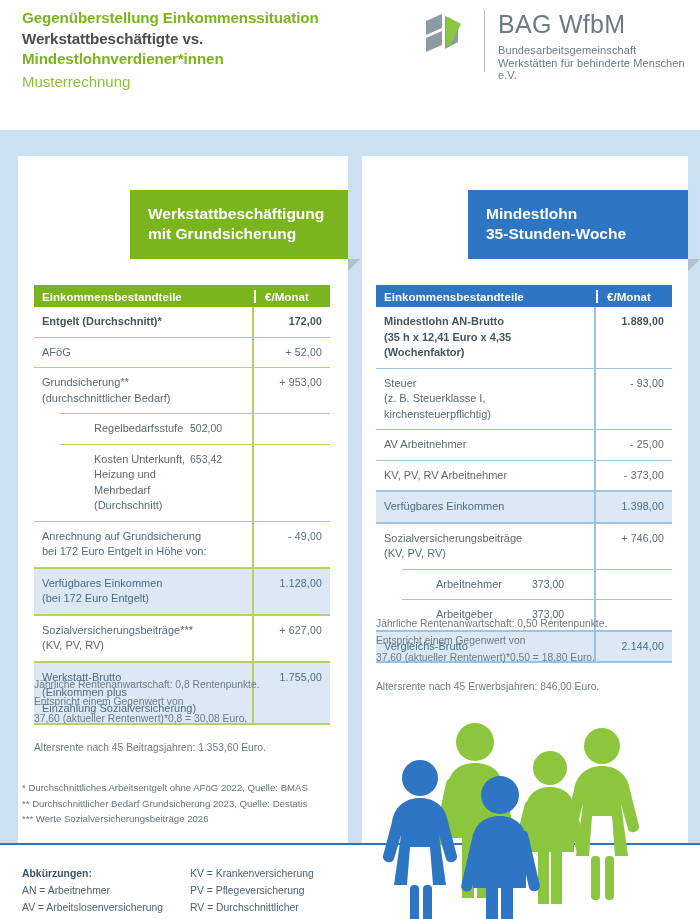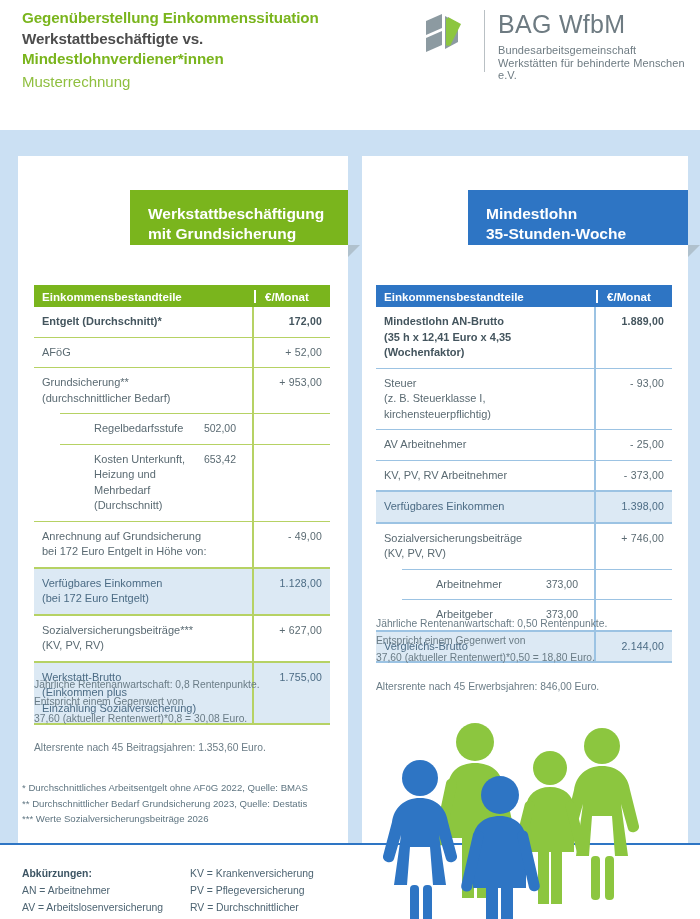--- a/index.html
+++ b/index.html
@@ -62,21 +62,21 @@
     position: absolute; left: 0; top: 715px; width: 700px; height: 74px;
     background: #ffffff;
   }
   .band-rule {
     position: absolute; left: 0; top: 713px; width: 700px; height: 2px;
     background: #2E75C4;
   }
 
   
   .tab {
-    position: absolute; padding: 14px 16px 1px 18px;
+    position: absolute; padding: 14px 16px 15px 18px;
     color: #ffffff; font-weight: bold; font-size: 15.5px; line-height: 20px;
   }
   .tab-green { left: 130px; top: 60px; width: 218px; background: #7AB51D; }
   .tab-blue  { left: 468px; top: 60px; width: 220px; background: #2E75C4; }
   .tab-notch {
     position: absolute; right: -12px; bottom: -12px;
     width: 0; height: 0;
     border-left: 12px solid #9aa7ad;
     border-bottom: 12px solid transparent;
     opacity: .55;
@@ -121,21 +121,21 @@
   .rule-green-strong { border-top: 2px solid #B6D264; }
   .rule-blue-strong  { border-top: 2px solid #9CC3E3; }
   .rule-bottom-green { border-bottom: 2px solid #B6D264; }
   .rule-bottom-blue  { border-bottom: 2px solid #9CC3E3; justify-content: space-between; }
 
   
   .row.sub .c1 {
     display: flex; padding-left: 34px; padding-right: 4px;
   }
   .row.sub .sub-label { flex: 1; }
-  .row.sub .sub-val { width: 60px; text-align: center; font-size: 10.5px; }
+  .row.sub .sub-val { width: 60px; text-align: left; font-size: 10.5px; }
   .row.sub .c2 { width: 76px; }
   .row.sub .c1 { margin-left: 0; }
   .sub-rule-green { border-top: 1px solid #B6D264; margin-left: 26px; }
   .sub-rule-blue  { border-top: 1px solid #9CC3E3; margin-left: 26px; }
 
   
   .notes {
     position: absolute; font-size: 10.3px; color: #6a7c86; line-height: 17px;
   }
   .notes-left  { left: 34px;  top: 546px; width: 290px; }

